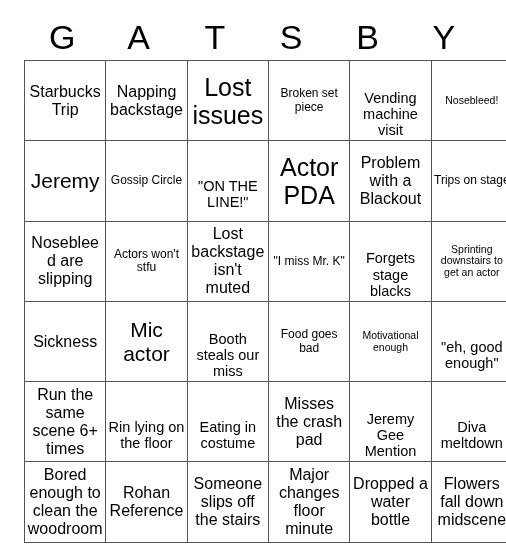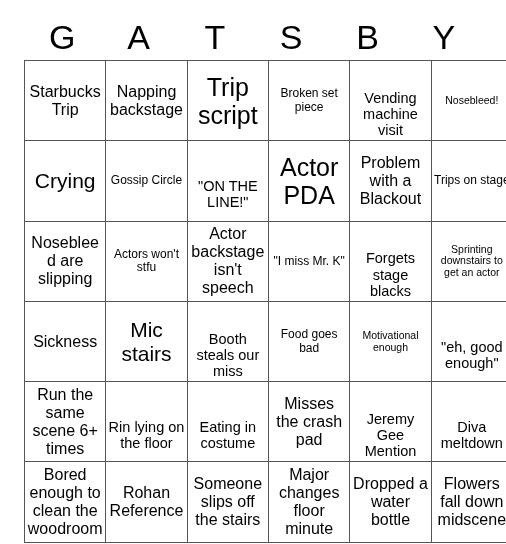--- a/index.html
+++ b/index.html
@@ -85,35 +85,35 @@
   <table id="grid">
     <tbody>
       <tr>
         <td>
             <span class="cell-text fs-s">Starbucks Trip</span>
           </td>
         <td>
             <span class="cell-text fs-s">Napping backstage</span>
           </td>
         <td>
-            <span class="cell-text fs-xxl">Trip script</span>
+            <span class="cell-text fs-xxl">Lost issues</span>
           </td>
         <td>
             <span class="cell-text fs-l">Broken set piece</span>
           </td>
         <td>
             <span class="cell-text fs-m">Vending machine visit</span>
           </td>
         <td>
             <span class="cell-text fs-xs">Nosebleed!</span>
           </td>
       </tr>
       <tr>
         <td>
-            <span class="cell-text fs-xl">Crying</span>
+            <span class="cell-text fs-xl">Jeremy</span>
           </td>
         <td>
             <span class="cell-text fs-l">Gossip Circle</span>
           </td>
         <td>
             <span class="cell-text fs-m">"ON THE LINE!"</span>
           </td>
         <td>
             <span class="cell-text fs-xxl">Actor PDA</span>
           </td>
@@ -125,38 +125,38 @@
           </td>
       </tr>
       <tr>
         <td>
             <span class="cell-text fs-s">Nosebleed are slipping</span>
           </td>
         <td>
             <span class="cell-text fs-l">Actors won't stfu</span>
           </td>
         <td>
-            <span class="cell-text fs-s">Actor backstage isn't speech</span>
+            <span class="cell-text fs-s">Lost backstage isn't muted</span>
           </td>
         <td>
             <span class="cell-text fs-l">"I miss Mr. K"</span>
           </td>
         <td>
             <span class="cell-text fs-m">Forgets stage blacks</span>
           </td>
         <td>
             <span class="cell-text fs-xs">Sprinting downstairs to get an actor</span>
           </td>
       </tr>
       <tr>
         <td>
             <span class="cell-text fs-s">Sickness</span>
           </td>
         <td>
-            <span class="cell-text fs-xl">Mic stairs</span>
+            <span class="cell-text fs-xl">Mic actor</span>
           </td>
         <td>
             <span class="cell-text fs-m">Booth steals our miss</span>
           </td>
         <td>
             <span class="cell-text fs-l">Food goes bad</span>
           </td>
         <td>
             <span class="cell-text fs-xs">Motivational enough</span>
           </td>

